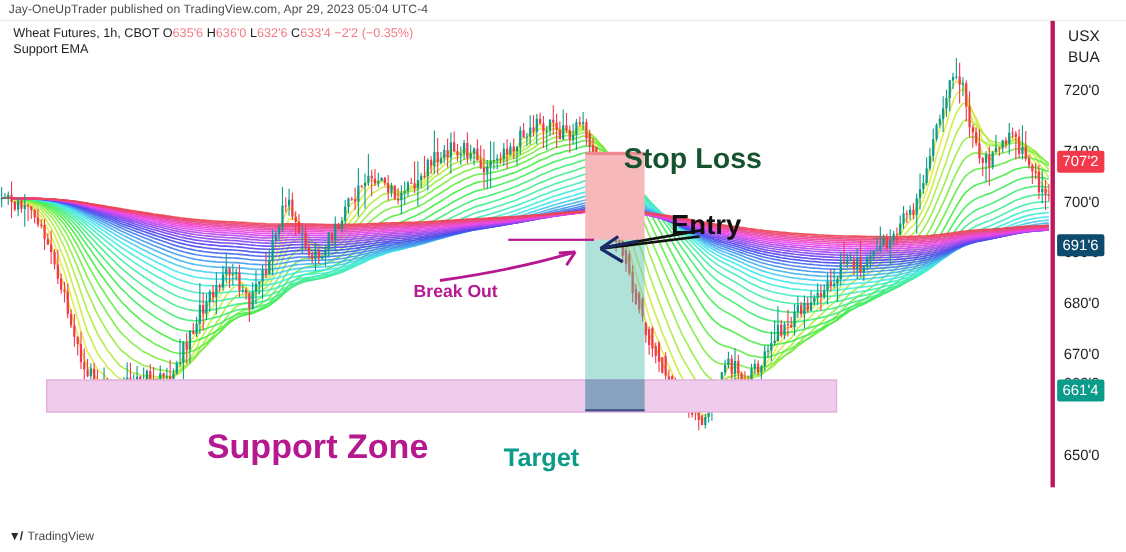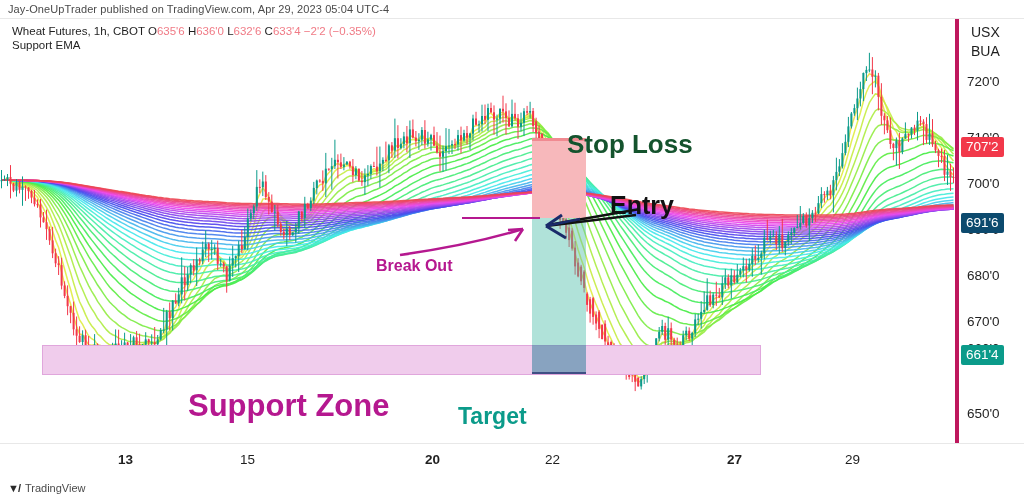--- a/index.html
+++ b/index.html
@@ -801,30 +801,20 @@
         <div class="ptick" style="top: 322px; text-decoration: underline;">660'0</div>
         <div class="ptick" style="top: 387px;">650'0</div>
       </div>
     <div id="pbadge-host">
         <div class="pbadge" style="top: 118px; background: rgb(242, 56, 74);">707'2</div>
         <div class="pbadge" style="top: 194px; background: #0c4a6e;">691'6</div>
         <div class="pbadge" style="top: 326px; background: rgb(11, 155, 138);">661'4</div>
       </div>
   </div>
 
-  <div class="time-axis">
-    <div id="ttick-host">
-        <div class="ttick major" style="left: 118px;">13</div>
-        <div class="ttick" style="left: 240px;">15</div>
-        <div class="ttick major" style="left: 425px;">20</div>
-        <div class="ttick" style="left: 545px;">22</div>
-        <div class="ttick major" style="left: 727px;">27</div>
-        <div class="ttick" style="left: 845px;">29</div>
-      </div>
-  </div>
 
   <div class="footer">
     <div class="tv-logo">
       <span class="tv-mark">▼/</span>
       <span class="tv-name">TradingView</span>
     </div>
   </div>
 
 </div>
 

